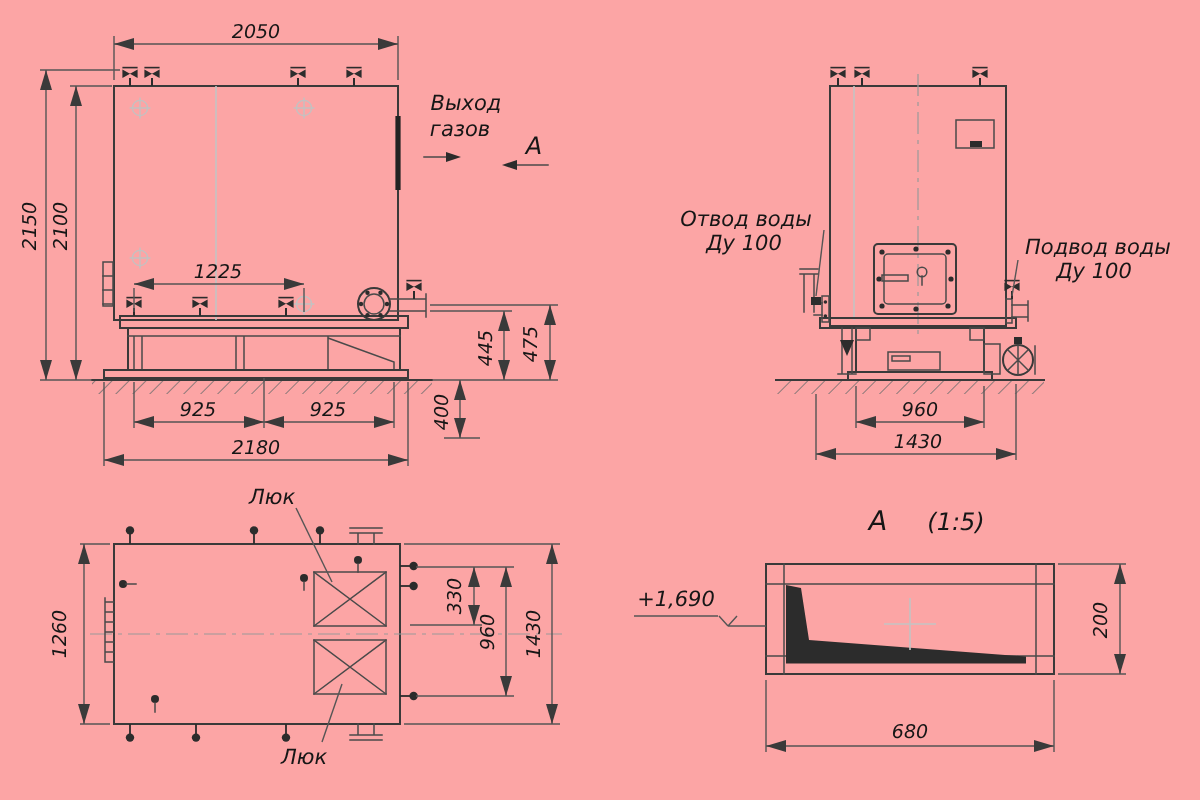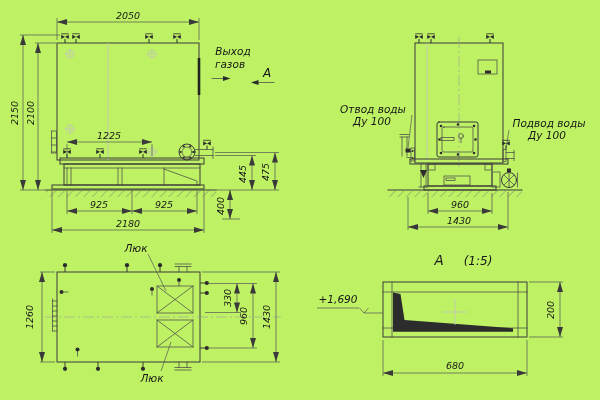--- a/index.html
+++ b/index.html
@@ -1,16 +1,16 @@
 <!DOCTYPE html>
 <html><head>
 <meta charset="utf-8">
 <style>
   html,body{margin:0;padding:0;background:#fff;}
-  #stage{width:600px;height:400px;background:#bef264;position:relative;overflow:hidden;
+  #stage{width:600px;height:400px;background:#fca5a5;position:relative;overflow:hidden;
          font-family:"DejaVu Sans",sans-serif;}
   svg{display:block;}
   .ln   {stroke:#3a3a3a;stroke-width:1;fill:none;stroke-linecap:square;}
   .ln2  {stroke:#4a4a4a;stroke-width:.75;fill:none;stroke-linecap:square;}
   .thick{stroke:#222;stroke-width:2.6;fill:none;}
   .dimln{stroke:#555;stroke-width:.7;fill:none;}
   .faint{stroke:#c3c3c3;stroke-width:.8;fill:none;}
   .cl   {stroke:#9a9a9a;stroke-width:.6;stroke-dasharray:11 3 2 3;fill:none;}
   .dk   {fill:#2c2c2c;stroke:none;}
   .txt  {font-family:"DejaVu Sans",sans-serif;font-style:italic;fill:#161616;}

